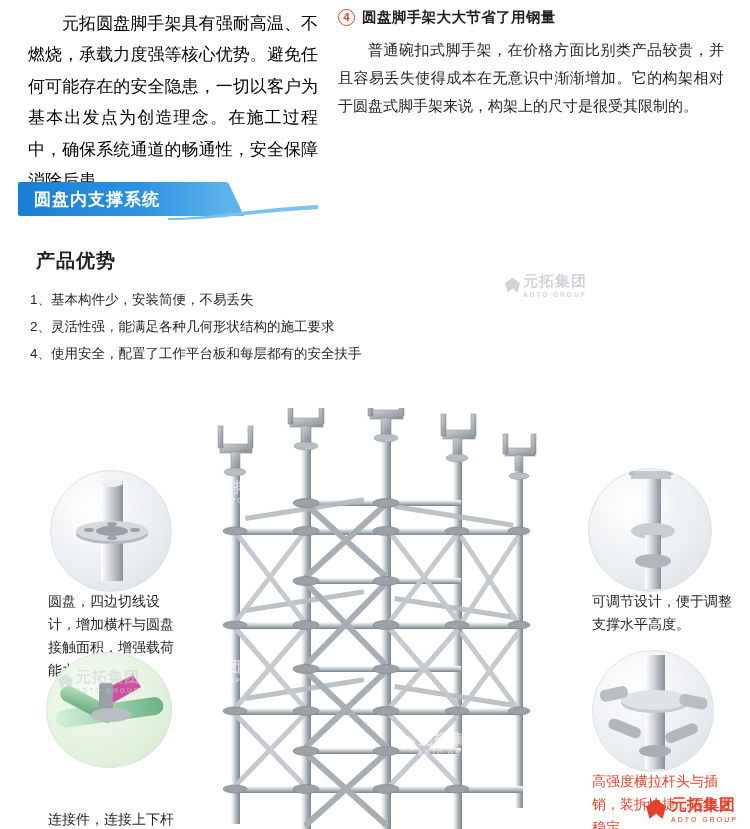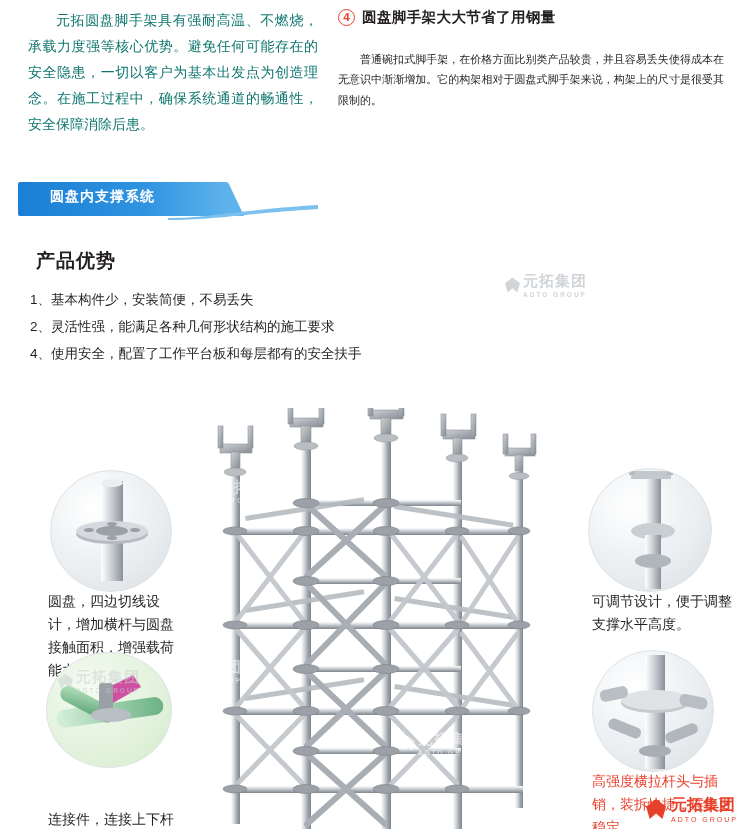--- a/index.html
+++ b/index.html
@@ -8,55 +8,55 @@
     width: 750px; height: 829px;
     background: #ffffff;
     font-family: "Liberation Sans", sans-serif;
     overflow: hidden;
   }
   .page { position: relative; width: 750px; height: 829px; background: #fff; }
 
   
   .intro-left {
     position: absolute; left: 28px; top: 8px; width: 290px;
-    font-size: 14px; line-height: 1.85; color: #0f766e;
+    font-size: 17px; line-height: 1.85; color: #000000;
     text-align: justify;
   }
   .intro-left p { margin: 0; text-indent: 2em; }
 
   .intro-right { position: absolute; left: 338px; top: 8px; width: 386px; }
   .hdr-row { display: flex; align-items: center; gap: 7px; }
   .num-circle {
     width: 17px; height: 17px; border-radius: 50%;
     border: 1.6px solid #e8412b; color: #e8412b;
     font-size: 11.5px; line-height: 14px; text-align: center;
     font-weight: bold; flex: 0 0 auto;
   }
   .hdr-title {
     font-size: 14.5px; font-weight: bold; color: #231f20; letter-spacing: .4px;
   }
   .intro-right p {
-    margin: 22px 0 0 0; text-indent: 2em;
-    font-size: 11px; line-height: 1.85; color: #231f20; text-align: justify;
+    margin: 9px 0 0 0; text-indent: 2em;
+    font-size: 15px; line-height: 1.85; color: #231f20; text-align: justify;
   }
 
   
   .banner-wrap { position: absolute; left: 18px; top: 182px; width: 300px; height: 40px; }
   .banner-bg {
     position: absolute; left: 0; top: 0; width: 210px; height: 34px;
     background: linear-gradient(90deg,#1a7fd4 0%, #2f93e0 60%, #5fb3ec 100%);
     border-radius: 2px;
   }
   .banner-bg:after {
     content: ""; position: absolute; right: -16px; top: 0;
     border-top: 34px solid transparent; border-left: 16px solid #5fb3ec;
   }
   .banner-txt {
-    position: absolute; left: 32px; top: 6px;
-    color: #fff; font-size: 14px; font-weight: bold; letter-spacing: 1px;
+    position: absolute; left: 16px; top: 6px;
+    color: #fff; font-size: 17px; font-weight: bold; letter-spacing: 1px;
   }
   .banner-swoosh {
     position: absolute; left: 150px; top: 22px; width: 150px; height: 16px;
     overflow: hidden;
   }
   .banner-swoosh svg { display: block; }
 
   
   .adv-title {
     position: absolute; left: 36px; top: 248px;

